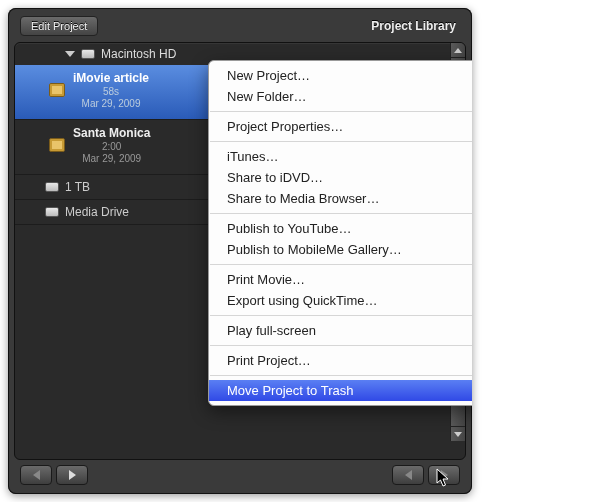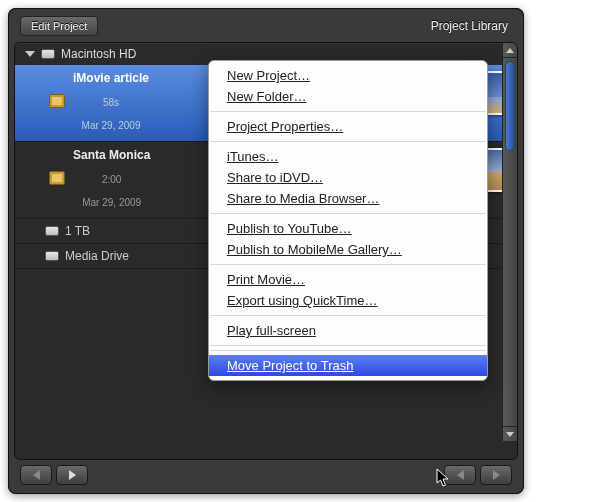--- a/index.html
+++ b/index.html
@@ -6,21 +6,21 @@
   body {
     width: 600px;
     height: 502px;
     background: #fff;
     font-family: "Lucida Grande", "Helvetica Neue", Arial, sans-serif;
     font-size: 12px;
     overflow: hidden;
     padding: 8px;
   }
   .app {
-    width: 516px;
+    width: 464px;
     height: 486px;
     background: #3a3a3a;
     border-radius: 8px;
     padding: 6px 6px 0 6px;
     box-shadow: inset 0 0 0 1px #111, 0 2px 8px rgba(0,0,0,.4);
     position: relative;
     overflow: hidden;
   }
   .topbar {
     display: flex;
@@ -32,41 +32,42 @@
     background: linear-gradient(#6a6a6a,#444);
     color: #eee;
     border: 1px solid #222;
     border-radius: 4px;
     padding: 3px 10px;
     font-size: 11px;
     text-shadow: 0 -1px 0 #000;
   }
   .lib-title {
     color: #eee;
-    font-weight: normal;
+    font-weight: bold;
     font-size: 12px;
     text-shadow: 0 -1px 0 #000;
     padding-right: 4px;
   }
   .content {
     background: #2a2a2a;
     border-radius: 6px;
     height: 418px;
     border: 1px solid #111;
     box-shadow: inset 0 1px 0 rgba(255,255,255,.06);
     overflow: hidden;
     position: relative;
   }
   .disk-row {
     display: flex;
     align-items: center;
     gap: 6px;
     padding: 4px 10px;
     color: #ddd;
     font-size: 12px;
+    margin-left: 40px;
   }
   .disclosure {
     width: 0; height: 0;
     border-left: 5px solid transparent;
     border-right: 5px solid transparent;
     border-top: 6px solid #ccc;
   }
   .disk-icon {
     width: 14px; height: 10px;
     background: linear-gradient(#e8e8e8,#bcbcbc);
@@ -87,21 +88,21 @@
     background: linear-gradient(#5a8de0,#2a5bb8);
   }
   .proj-icon {
     width: 16px; height: 14px;
     background: #e9c46a;
     border: 1px solid #7a5b1a;
     border-radius: 2px;
     box-shadow: 0 0 0 2px #c79a34 inset;
     flex-shrink: 0;
   }
-  .proj-text { display: flex; flex-direction: column; gap: 12px; }
+  .proj-text { display: flex; flex-direction: column; gap: 1px; }
   .proj-name { font-weight: bold; color: #fff; }
   .project-item:not(.selected) .proj-name { color: #eee; }
   .proj-meta { font-size: 10px; color: #bcd; text-align: center; }
   .project-item:not(.selected) .proj-meta { color: #999; }
   .thumb {
     position: absolute;
     right: 6px;
     top: 6px;
     width: 72px; height: 44px;
     border: 2px solid #fff;
@@ -169,21 +170,20 @@
     border-radius: 6px;
     box-shadow: 0 6px 18px rgba(0,0,0,.45);
     padding: 4px 0;
     z-index: 50;
     font-size: 13px;
     color: #222;
   }
   .mi {
     padding: 3px 18px;
     white-space: nowrap;
-    text-decoration: underline;
   }
   .mi.hl {
     background: linear-gradient(#5a7ff3,#3049e6);
     color: #fff;
   }
   .sep {
     height: 1px;
     background: #d6d6d6;
     margin: 4px 1px;
   }
@@ -281,20 +281,21 @@
       <div class="mi">Share to Media Browser…</div>
       <div class="sep"></div>
       <div class="mi">Publish to YouTube…</div>
       <div class="mi">Publish to MobileMe Gallery…</div>
       <div class="sep"></div>
       <div class="mi">Print Movie…</div>
       <div class="mi">Export using QuickTime…</div>
       <div class="sep"></div>
       <div class="mi">Play full-screen</div>
       <div class="sep"></div>
+      <div class="mi">Print Project…</div>
       <div class="sep"></div>
       <div class="mi hl">Move Project to Trash</div>
     </div>
 
   <div class="cursor">
     <svg viewBox="0 0 14 20">
         <path d="M1 1 L1 15 L4.5 12 L7 18 L9.5 17 L7 11 L12 11 Z" fill="#000" stroke="#fff" stroke-width="1"></path>
       </svg>
   </div>
 </div>

